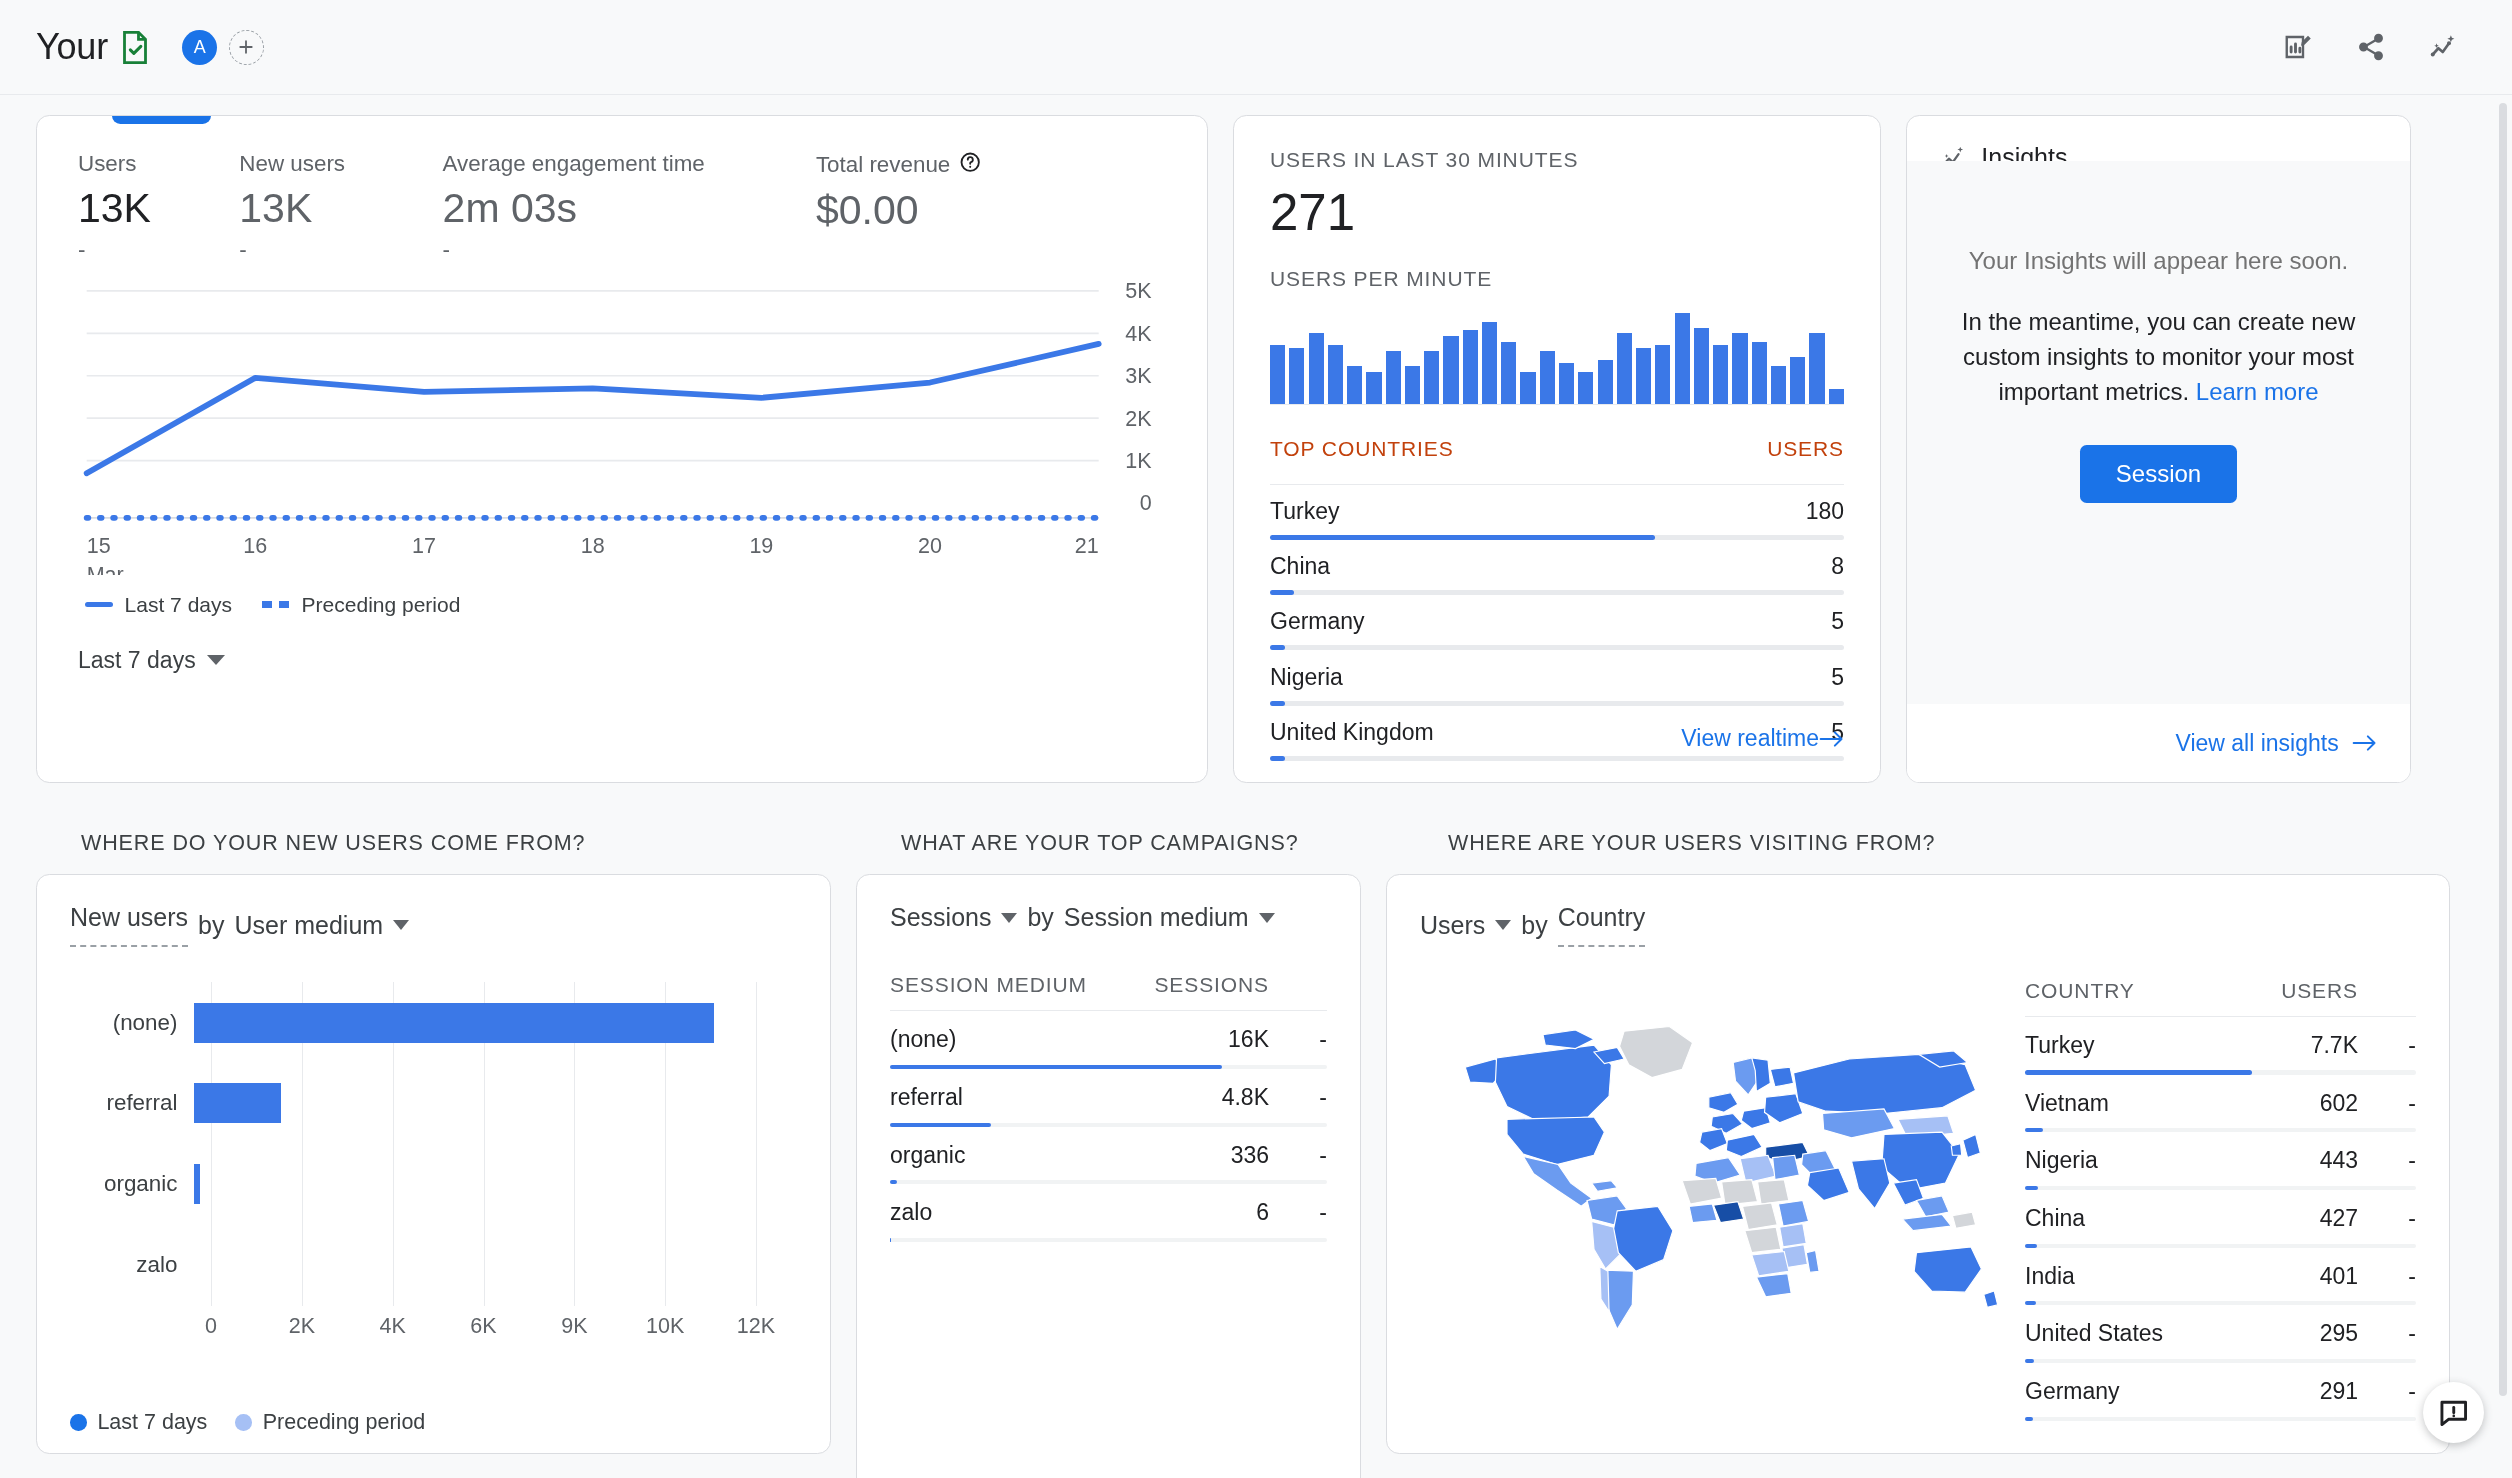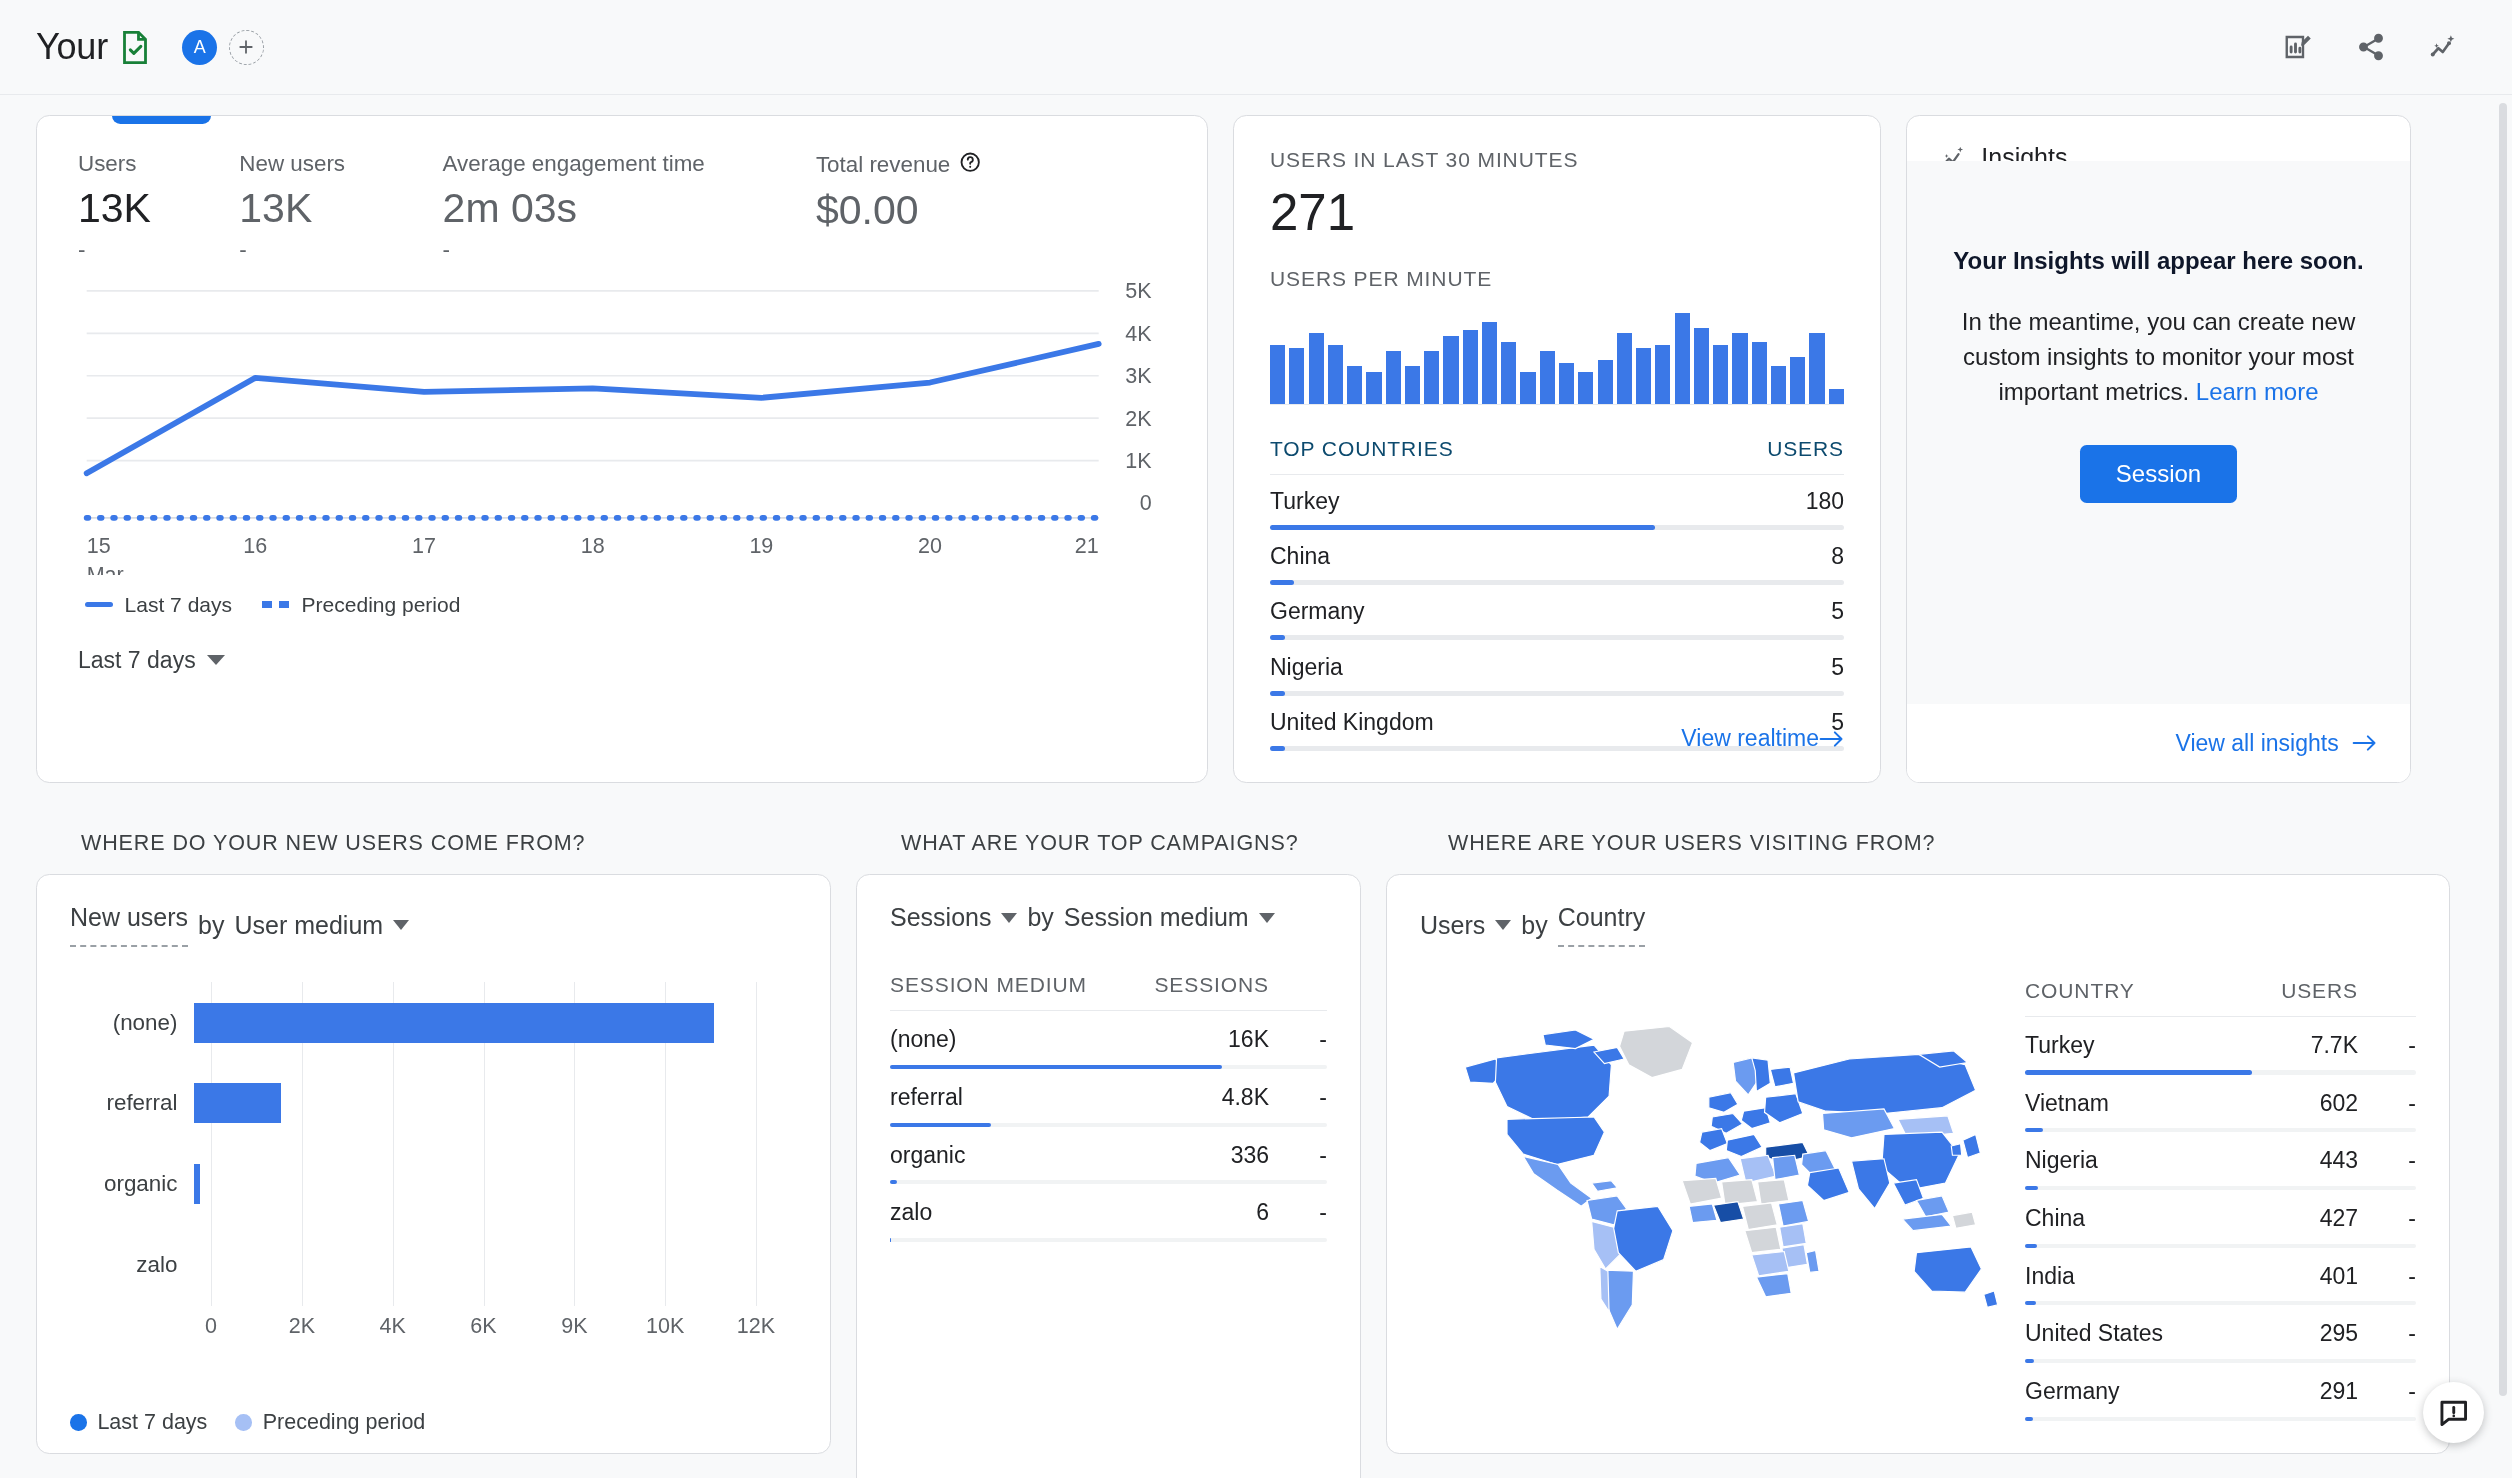--- a/index.html
+++ b/index.html
@@ -110,22 +110,22 @@
 
   
   .realtime-card { width: 648px; height: 668px; padding: 31.5px 36px 0 36px; }
   .rt-label { font-size: 21px; letter-spacing: 0.9px; color: #5f6368; text-transform: uppercase; }
   .rt-big { font-size: 51px; color: #202124; margin: 11.6px 0 25px 0; }
   .rt-spark { height: 99px; display: flex; align-items: flex-end; gap: 4.1px;
               margin-top: 15px; border-bottom: 0.8px solid #e8eaed; padding-bottom: 0; }
   .rt-bar { flex: 1 1 auto; background: #3b78e7; }
   .rt-table-head {
     display: flex; justify-content: space-between;
-    font-size: 21px; letter-spacing: 0.9px; color: #0c4a6e;
-    margin-top: 31.5px; padding-bottom: 13px; border-bottom: 0.8px solid #e8eaed;
+    font-size: 21px; letter-spacing: 0.9px; color: #c2410c;
+    margin-top: 31.5px; padding-bottom: 23px; border-bottom: 0.8px solid #e8eaed;
   }
   .rt-row { padding-top: 13.3px; }
   .rt-row-top { display: flex; justify-content: space-between;
                 font-size: 23px; color: #202124; padding-bottom: 10px; }
   .rt-track { height: 5px; background: #e8eaed; border-radius: 2.5px; position: relative; }
   .rt-fill { position: absolute; left: 0; top: 0; height: 5px;
              background: #3b78e7; border-radius: 2.5px; }
   .card-footer-link {
     position: absolute; right: 36px; bottom: 30px;
     display: flex; align-items: center; gap: 0;
@@ -139,21 +139,21 @@
     display: flex; align-items: center; gap: 13.3px;
     padding: 26.5px 33px 0 33px; font-size: 25px; color: #202124;
   }
   .ins-sparkle { width: 28px; height: 25px; display: block; color:#5f6368; }
   .ins-body {
     position: absolute; left: 0; right: 0; top: 45px; bottom: 78px;
     background: #f8f9fa;
     display: flex; flex-direction: column; align-items: center;
     padding: 86px 38px 0 38px; text-align: center;
   }
-  .ins-title { font-size: 24px; color: #0f172a; font-weight: 700; }
+  .ins-title { font-size: 24px; color: #737373; font-weight: 400; }
   .ins-text { font-size: 24px; color: #202124; line-height: 1.45; margin-top: 30px; }
   .ins-link { color: #1a73e8; }
   .ins-create {
     margin-top: 36px; background: #1a73e8; color: #fff;
     font-size: 24px; padding: 15px 36px; border: none; border-radius: 6.6px;
     font-family: "Liberation Sans", sans-serif; cursor: pointer;
   }
   .ins-footer {
     position: absolute; left: 0; right: 0; bottom: 0; height: 78px;
     background: #fff; display: flex; align-items: center; justify-content: flex-end;

